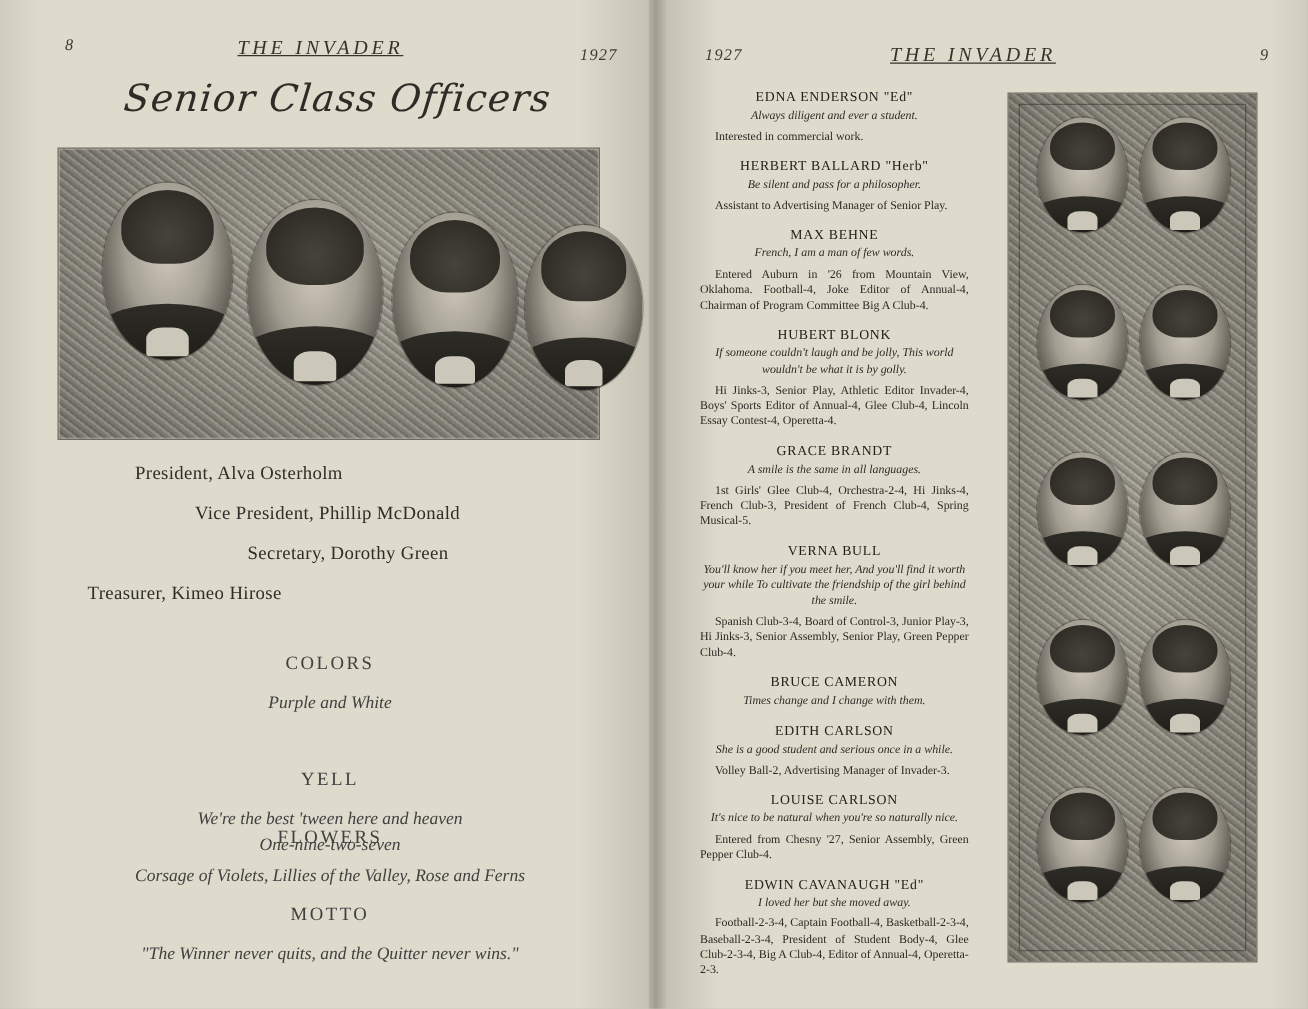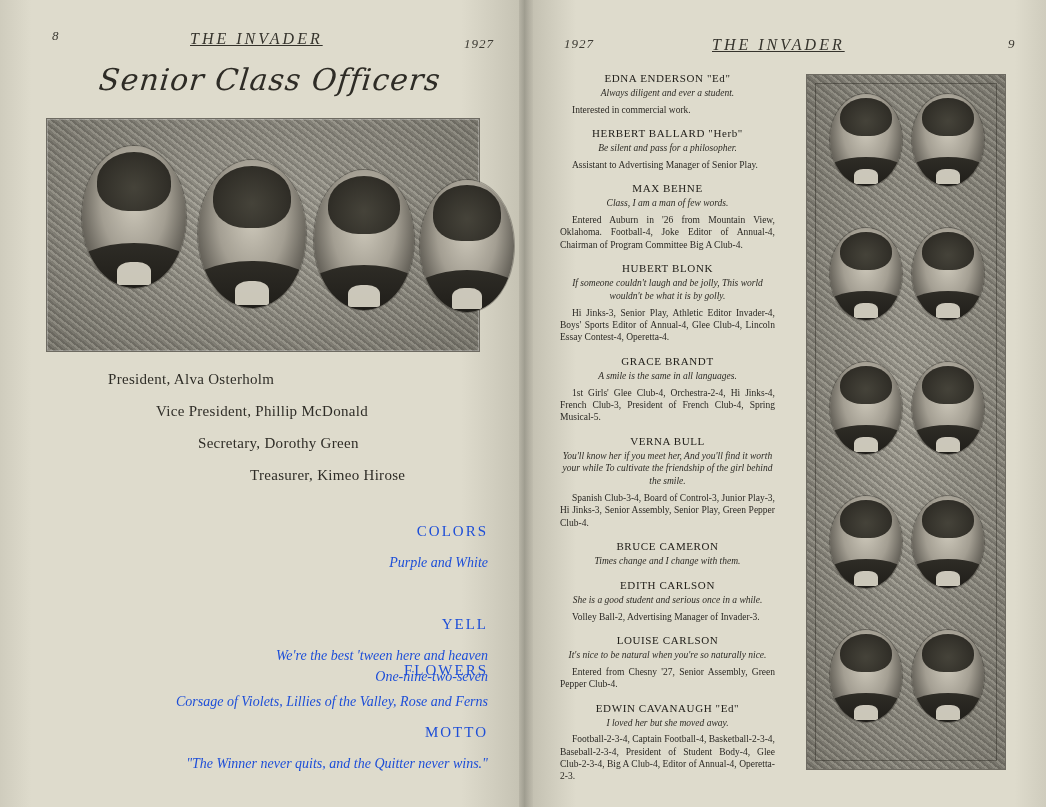--- a/index.html
+++ b/index.html
@@ -65,23 +65,23 @@
     position:absolute;left:34%;bottom:2%;width:32%;height:16%;
     background:#ded9cb;border-radius:40% 40% 10% 10%;opacity:.9;
   }
 
   .officer-list{position:absolute;left:70px;top:372px;width:400px;
     font-size:15px;color:#2f2d27;line-height:1.0;}
   .officer-list div{margin-bottom:17px;letter-spacing:.3px;font-family:Liberation Serif, serif;}
   .ol-1{margin-left:38px;}
   .ol-2{margin-left:86px;}
   .ol-3{margin-left:128px;}
-  .ol-4{margin-left:180px;}
-
-  .section{position:absolute;left:40px;width:448px;text-align:right;color:#1d4ed8;}
+  .ol-4{}
+
+  .section{position:absolute;left:40px;width:448px;text-align:center;color:#404040;}
   .sec-head{font-size:15px;letter-spacing:2px;margin-bottom:12px;}
   .sec-body{font-style:italic;font-size:14px;line-height:1.5;}
 
   
   .col-text{
     position:absolute;left:560px;top:72px;width:215px;
     color:#2b2924;
   }
   .entry{margin-bottom:11px;}
   .entry .nm{
@@ -191,21 +191,21 @@
     </div>
 
     <div class="entry">
       <div class="nm">HERBERT BALLARD "Herb"</div>
       <div class="quote">Be silent and pass for a philosopher.</div>
       <div class="acts">Assistant to Advertising Manager of Senior Play.</div>
     </div>
 
     <div class="entry">
       <div class="nm">MAX BEHNE</div>
-      <div class="quote">Class, I am a man of few words.</div>
+      <div class="quote">French, I am a man of few words.</div>
       <div class="acts">Entered Auburn in '26 from Mountain View, Oklahoma. Football-4, Joke Editor of Annual-4, Chairman of Program Committee Big A Club-4.</div>
     </div>
 
     <div class="entry">
       <div class="nm">HUBERT BLONK</div>
       <div class="quote">If someone couldn't laugh and be jolly, This world wouldn't be what it is by golly.</div>
       <div class="acts">Hi Jinks-3, Senior Play, Athletic Editor Invader-4, Boys' Sports Editor of Annual-4, Glee Club-4, Lincoln Essay Contest-4, Operetta-4.</div>
     </div>
 
     <div class="entry">

